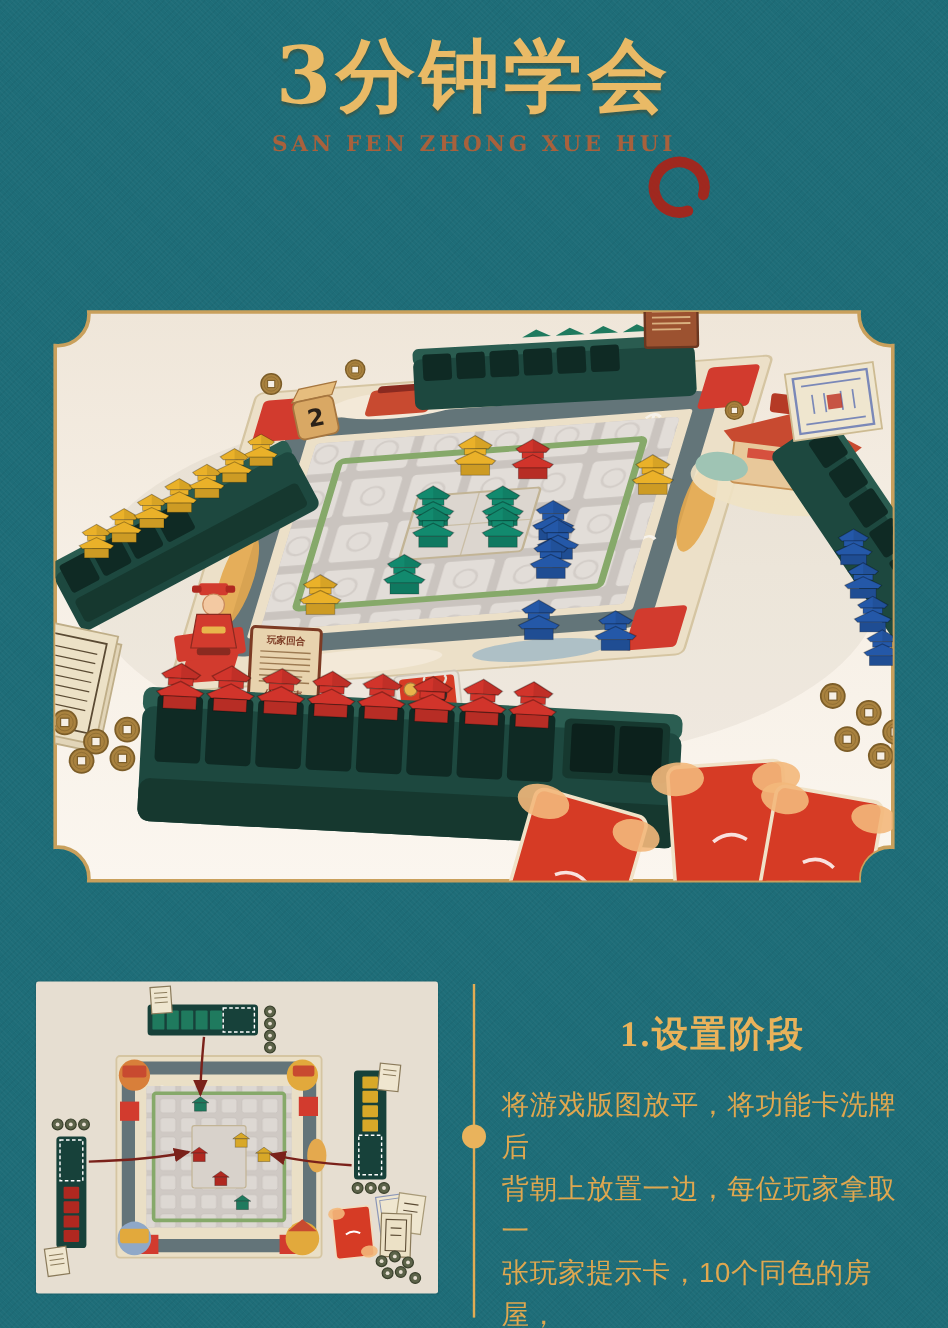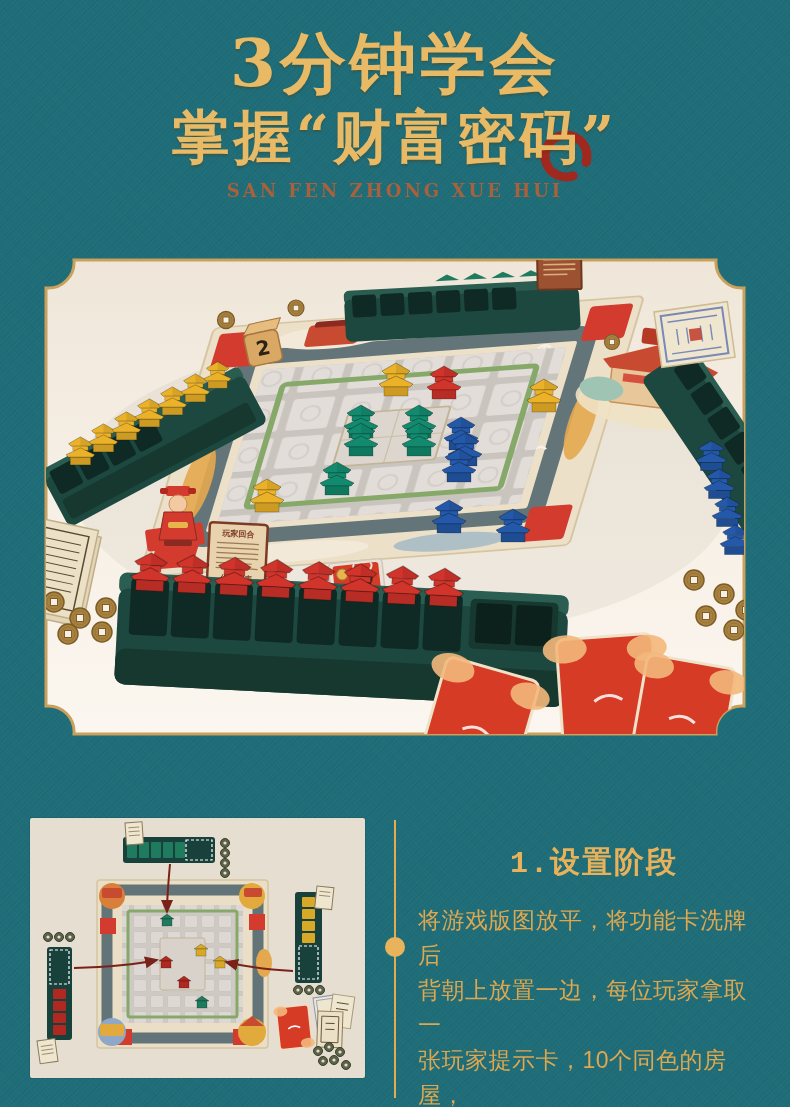--- a/index.html
+++ b/index.html
@@ -35,39 +35,38 @@
   .diagram-card{
     position:absolute;left:30px;top:818px;width:335px;height:260px;
     background:#e6ded1;border-radius:2px;box-shadow:0 0 0 1px rgba(0,0,0,0.08);
   }
   .divider{position:absolute;left:394px;top:820px;width:2px;height:278px;background:#e3ac53;}
   .divider-dot{position:absolute;left:385px;top:937px;width:20px;height:20px;border-radius:50%;background:#e9b35c;}
   .step{position:absolute;left:418px;top:842px;width:352px;}
   .step h2{
     margin:0 0 20px 0;text-align:center;
     color:#e9b25a;font-size:30px;font-weight:700;letter-spacing:2px;
-    font-family:Liberation Mono, monospace;
+    font-family:Liberation Serif, serif;
   }
   .step p{
     margin:0;color:#dfa74f;font-size:23px;line-height:35px;
     letter-spacing:0.5px;white-space:pre-line;
     font-family:"Liberation Sans",sans-serif;
   }
   svg text{font-family:"DejaVu Sans","Liberation Sans",sans-serif;}
 </style>
 </head>
 <body>
 
 <div class="hdr">
 
   <svg class="seal" viewBox="0 0 64 64">
     <circle cx="32" cy="32" r="21" fill="none" stroke="#aa2318" stroke-width="9" stroke-linecap="round" stroke-dasharray="112 20" transform="rotate(70 32 32)" opacity="0.92"></circle>
   </svg>
   <div class="title l1">3分钟学会</div>
-  <div class="title l2">掌握“财富密码”</div>
   <div class="pinyin p1">SAN FEN ZHONG XUE HUI</div>
 </div>
 
 <div class="photo-wrap">
 <svg width="702" height="478" viewBox="0 0 702 478">
   <defs>
     <path id="frameShape" d="M 30 2 L 672 2 A 26 26 0 0 0 700 30 L 700 448 A 26 26 0 0 0 672 476 L 30 476 A 26 26 0 0 0 2 448 L 2 30 A 26 26 0 0 0 30 2 Z"></path>
     <clipPath id="frameClip">
           <use href="#frameShape"></use>
         </clipPath>

